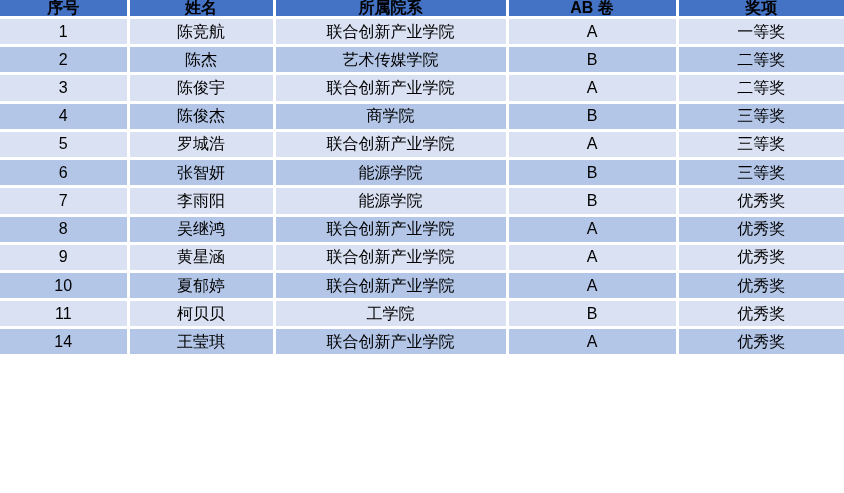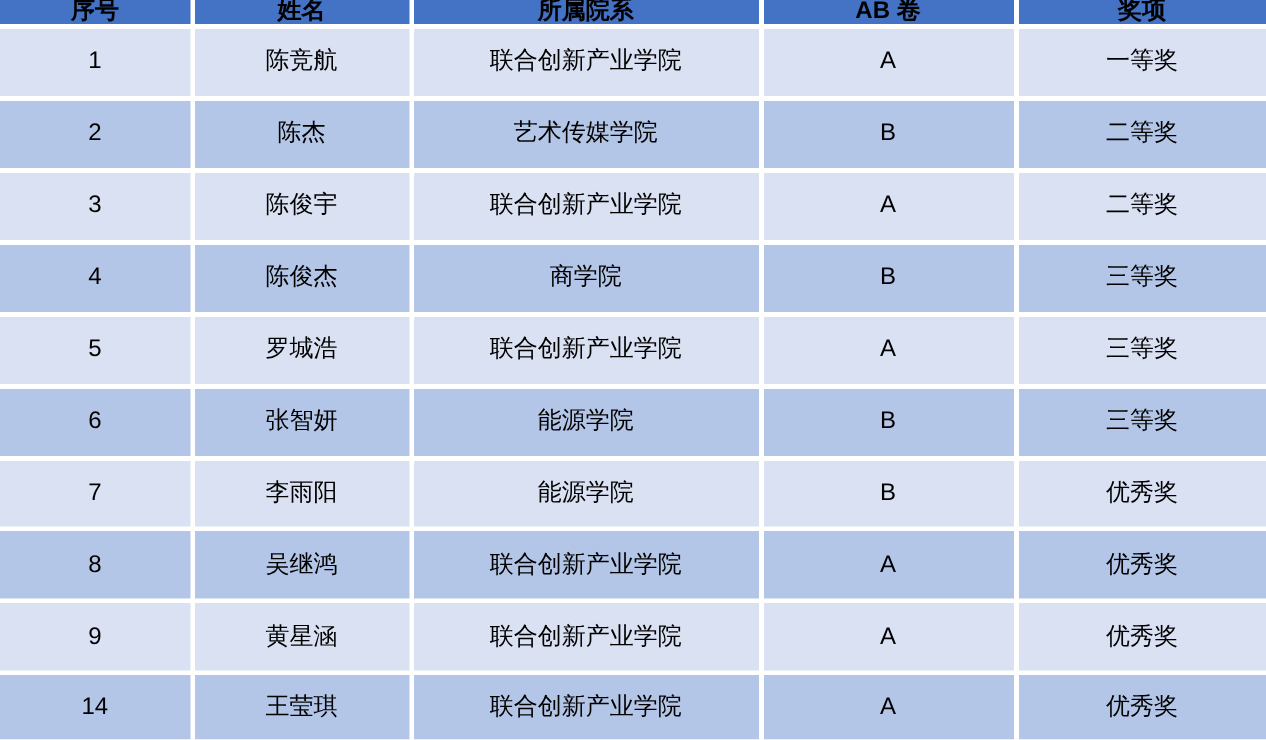--- a/index.html
+++ b/index.html
@@ -14,21 +14,21 @@
     margin: 0;
     padding: 0;
     width: 844px;
     height: 493px;
     overflow: hidden;
     background: var(--grid);
     font-family: "Liberation Sans", "DejaVu Sans", sans-serif;
   }
   table.awards {
     width: 844px;
-    height: 493px;
+    height: 354px;
     table-layout: fixed;
     border-collapse: collapse;
     border-spacing: 0;
   }
   table.awards th,
   table.awards td {
     border: 3px solid var(--grid);
     text-align: center;
     vertical-align: middle;
     color: var(--text);
@@ -129,20 +129,34 @@
         <td>优秀奖</td>
       </tr>
       <tr>
         <td>9</td>
         <td>黄星涵</td>
         <td>联合创新产业学院</td>
         <td>A</td>
         <td>优秀奖</td>
       </tr>
       <tr>
+        <td>10</td>
+        <td>夏郁婷</td>
+        <td>联合创新产业学院</td>
+        <td>A</td>
+        <td>优秀奖</td>
+      </tr>
+      <tr>
+        <td>11</td>
+        <td>柯贝贝</td>
+        <td>工学院</td>
+        <td>B</td>
+        <td>优秀奖</td>
+      </tr>
+      <tr>
         <td>14</td>
         <td>王莹琪</td>
         <td>联合创新产业学院</td>
         <td>A</td>
         <td>优秀奖</td>
       </tr>
     </tbody>
 </table>
 
 </body></html>

